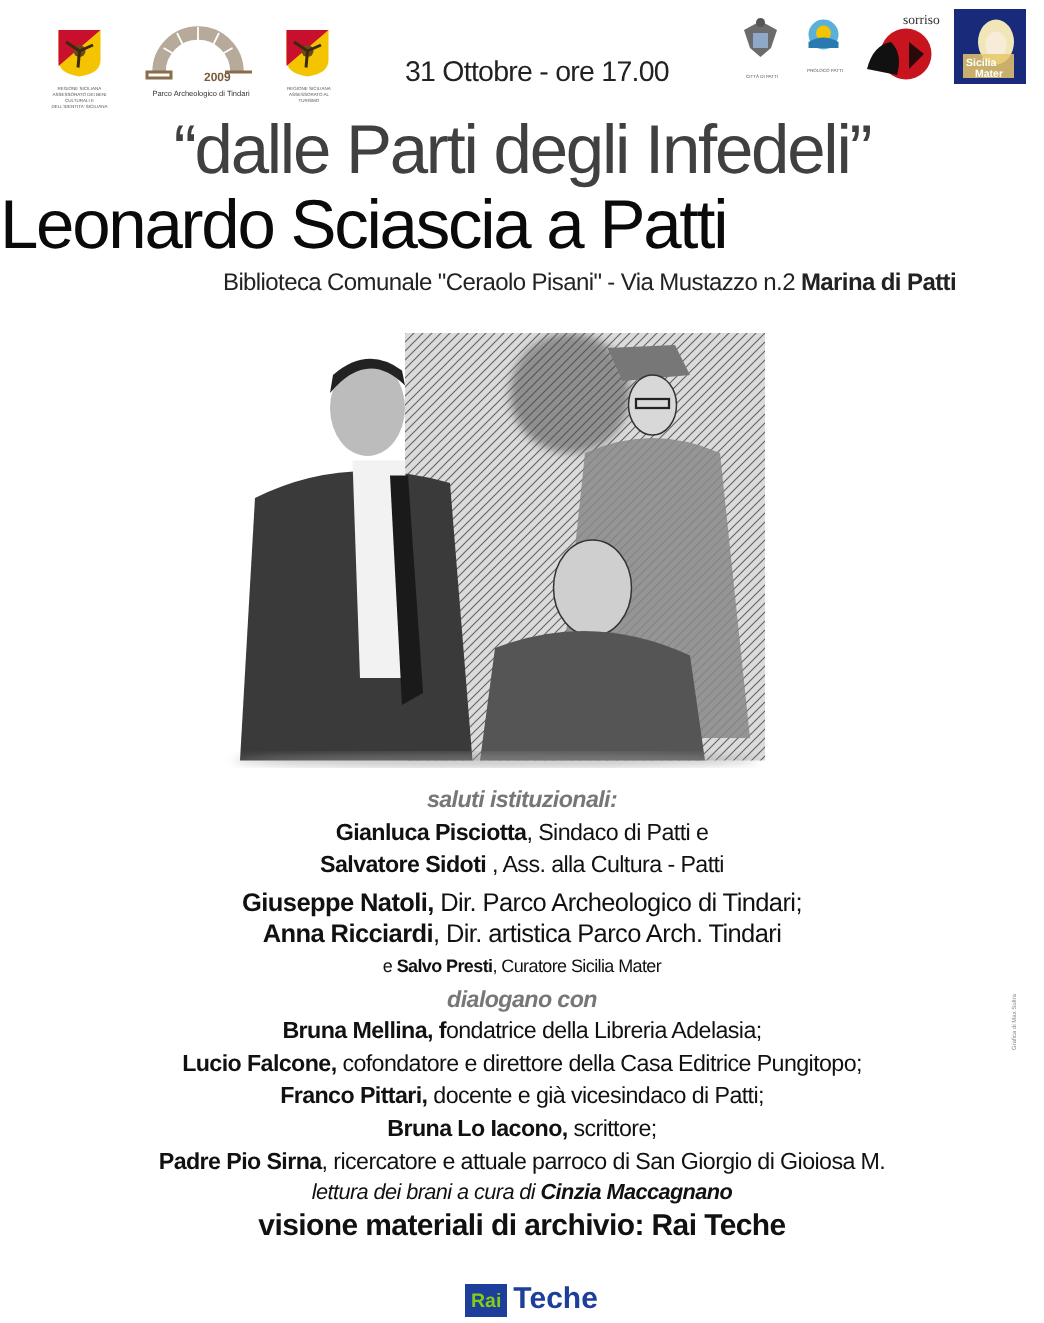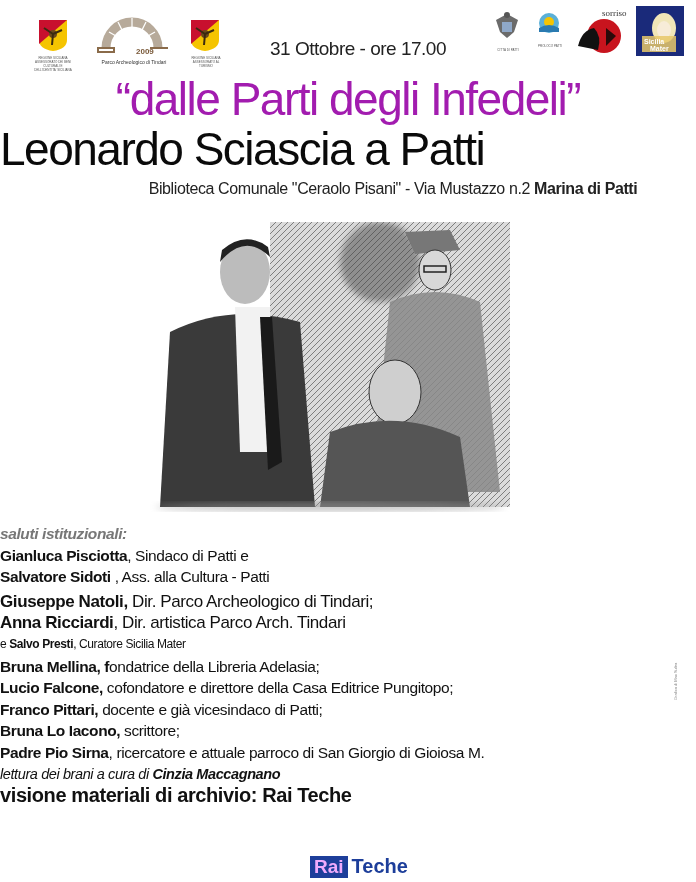--- a/index.html
+++ b/index.html
@@ -2,31 +2,31 @@
 <html><head>
 <meta charset="utf-8">
 <style>
   html, body { margin:0; padding:0; background:#ffffff; }
   body { width:696px; height:882px; position:relative; overflow:hidden; font-family:"Liberation Sans", sans-serif; color:#111; }
   .abs { position:absolute; }
   .center { text-align:center; left:0; right:0; }
   .logo-box { position:absolute; }
   .caption { font-size:3px; color:#555; text-align:center; line-height:4px; }
   .date { top:38px; left:270px; width:240px; font-size:19px; color:#222; letter-spacing:-0.5px; }
-  .title1 { top:74px; font-size:46px; letter-spacing:-1.5px; color:#a21caf; line-height:50px; }
+  .title1 { top:74px; font-size:46px; letter-spacing:-1.5px; color:#404040; line-height:50px; }
   .title2 { top:124px; font-size:46px; letter-spacing:-1.5px; color:#0a0a0a; line-height:50px; }
   .venue { top:180px; font-size:16px; color:#222; letter-spacing:-0.4px; padding-left:90px; }
   .venue b { font-weight:bold; }
   .credits { top:523px; font-size:15.5px; line-height:21.6px; letter-spacing:-0.4px; }
   .credits .line { display:block; white-space:nowrap; }
   .credits b { font-weight:bold; }
   .grey-italic { color:#777; font-style:italic; font-weight:bold; }
   .italic { font-style:italic; }
   .rai { top:855px; left:310px; display:flex; align-items:center; gap:4px; }
-  .rai-box { background:#1d3e9a; color:#f0abfc; font-weight:bold; font-size:19px; padding:4px 4px; line-height:14px; }
+  .rai-box { background:#1d3e9a; color:#84cc16; font-weight:bold; font-size:13px; padding:4px 4px; line-height:14px; }
   .rai-text { color:#1d3e9a; font-weight:bold; font-size:20px; }
   .side-credit { position:absolute; left:673px; top:700px; transform:rotate(-90deg); transform-origin:left top; font-size:4px; color:#888; white-space:nowrap; }
 </style>
 </head>
 <body>
 
 <div class="logo-box" style="left:36px;top:18px;width:36px;">
   <svg width="34" height="34" viewBox="0 0 34 34">
     <path d="M3 2 H31 V22 Q31 31 17 33 Q3 31 3 22 Z" fill="#f5c400"></path>
     <path d="M3 2 H31 L3 26 Z" fill="#c8102e"></path>
@@ -130,27 +130,28 @@
 
     <ellipse cx="95" cy="50" rx="25" ry="32" fill="#bcbcbc"></ellipse>
     <path d="M70 40 Q95 10 120 35 L118 25 Q95 8 72 28 Z" fill="#222"></path>
     <path d="M20 110 Q80 80 150 100 L165 285 L10 285 Z" fill="#3a3a3a"></path>
     <path d="M85 85 L120 85 L125 230 L90 230 Z" fill="#f2f2f2"></path>
     <path d="M110 95 L122 95 L132 240 L118 248 Z" fill="#1a1a1a"></path>
     <ellipse cx="180" cy="285" rx="175" ry="5" fill="#999" opacity="0.5" filter="url(#blur)"></ellipse>
   </svg>
 </div>
 
-<div class="abs center credits" style="text-align:left;">
+<div class="abs center credits" style="text-align:center;">
   <span class="line grey-italic">saluti istituzionali:</span>
   <span class="line"><b>Gianluca Pisciotta</b><span>, Sindaco di Patti e</span></span>
   <span class="line"><b>Salvatore Sidoti</b><span> , Ass. alla Cultura - Patti</span></span>
   <span class="line" style="font-size:17px;margin-top:3px;"><b>Giuseppe Natoli,</b><span> Dir. Parco Archeologico di Tindari;</span></span>
   <span class="line" style="font-size:17px;"><b>Anna Ricciardi</b><span>, Dir. artistica Parco Arch. Tindari</span></span>
   <span class="line" style="font-size:12px;"><span>e </span><b>Salvo Presti</b><span>, Curatore Sicilia Mater</span></span>
+  <span class="line grey-italic">dialogano con</span>
   <span class="line"><b>Bruna Mellina, f</b><span>ondatrice della Libreria Adelasia;</span></span>
   <span class="line"><b>Lucio Falcone,</b><span> cofondatore e direttore della Casa Editrice Pungitopo;</span></span>
   <span class="line"><b>Franco Pittari,</b><span> docente e già vicesindaco di Patti;</span></span>
   <span class="line"><b>Bruna Lo Iacono,</b><span> scrittore;</span></span>
   <span class="line"><b>Padre Pio Sirna</b><span>, ricercatore e attuale parroco di San Giorgio di Gioiosa M.</span></span>
   <span class="line italic" style="font-size:14.5px;"><span>lettura dei brani a cura di </span><b>Cinzia Maccagnano</b></span>
   <span class="line" style="font-size:20px;"><b>visione materiali di archivio: Rai Teche</b></span>
 </div>
 
 <div class="abs rai">

